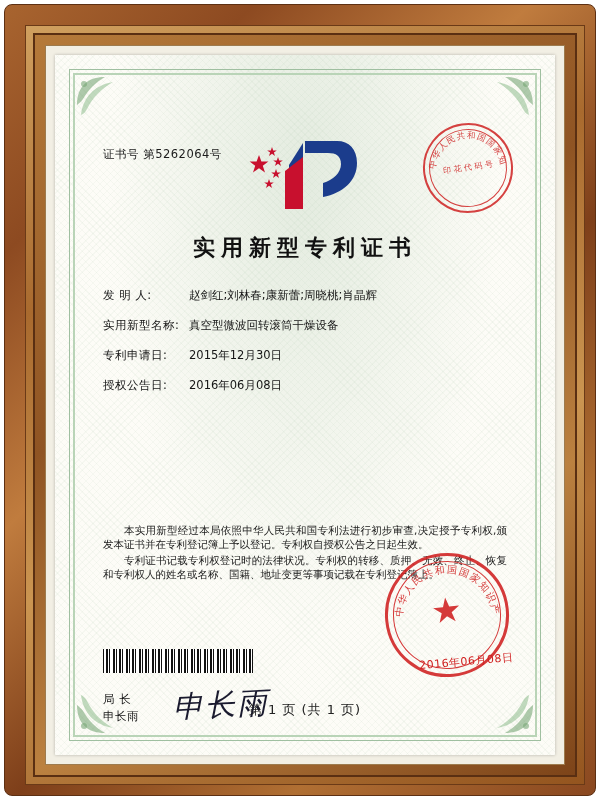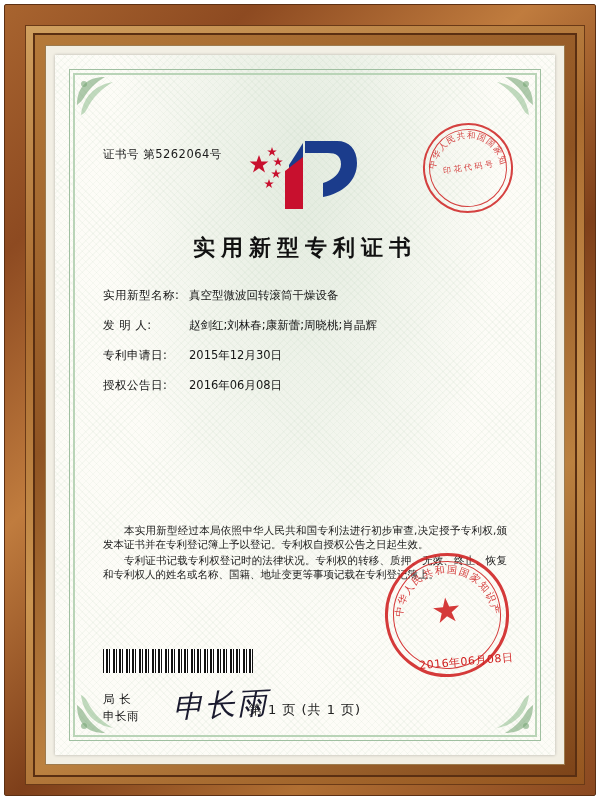--- a/index.html
+++ b/index.html
@@ -15,21 +15,21 @@
   }
 
   
   .frame-outer {
     position: absolute;
     left: 4px; top: 4px;
     width: 592px; height: 792px;
     box-sizing: border-box;
     background: linear-gradient(135deg, #a8642f 0%, #8d4a21 18%, #c07c3e 38%, #7e3f1a 58%, #b06f33 78%, #8a4820 100%);
     border: 1px solid #5d3013;
-    border-radius: 2px;
+    border-radius: 8px;
   }
   .frame-bevel {
     position: absolute;
     left: 20px; top: 20px;
     width: 560px; height: 760px;
     box-sizing: border-box;
     background: linear-gradient(160deg, #d0a05f 0%, #a96a2e 30%, #cb9551 60%, #94551f 100%);
     border: 1px solid #6b3a17;
   }
   .frame-inner-line {
@@ -345,26 +345,26 @@
           </text>
         </svg>
         <div class="center-lines">印 花
 代 码 号</div>
       </div>
 
       <div class="title">实用新型专利证书</div>
 
       <div class="fields">
         <div class="field-row">
+          <div class="field-label">发 明 人:</div>
+          <div class="field-value">赵剑红;刘林春;康新蕾;周晓桃;肖晶辉</div>
+        </div>
+        <div class="field-row">
           <div class="field-label">实用新型名称:</div>
           <div class="field-value">真空型微波回转滚筒干燥设备</div>
-        </div>
-        <div class="field-row">
-          <div class="field-label">发 明 人:</div>
-          <div class="field-value">赵剑红;刘林春;康新蕾;周晓桃;肖晶辉</div>
         </div>
         <div class="field-row">
           <div class="field-label">专利申请日:</div>
           <div class="field-value">2015年12月30日</div>
         </div>
         <div class="field-row">
           <div class="field-label">授权公告日:</div>
           <div class="field-value">2016年06月08日</div>
         </div>
       </div>

